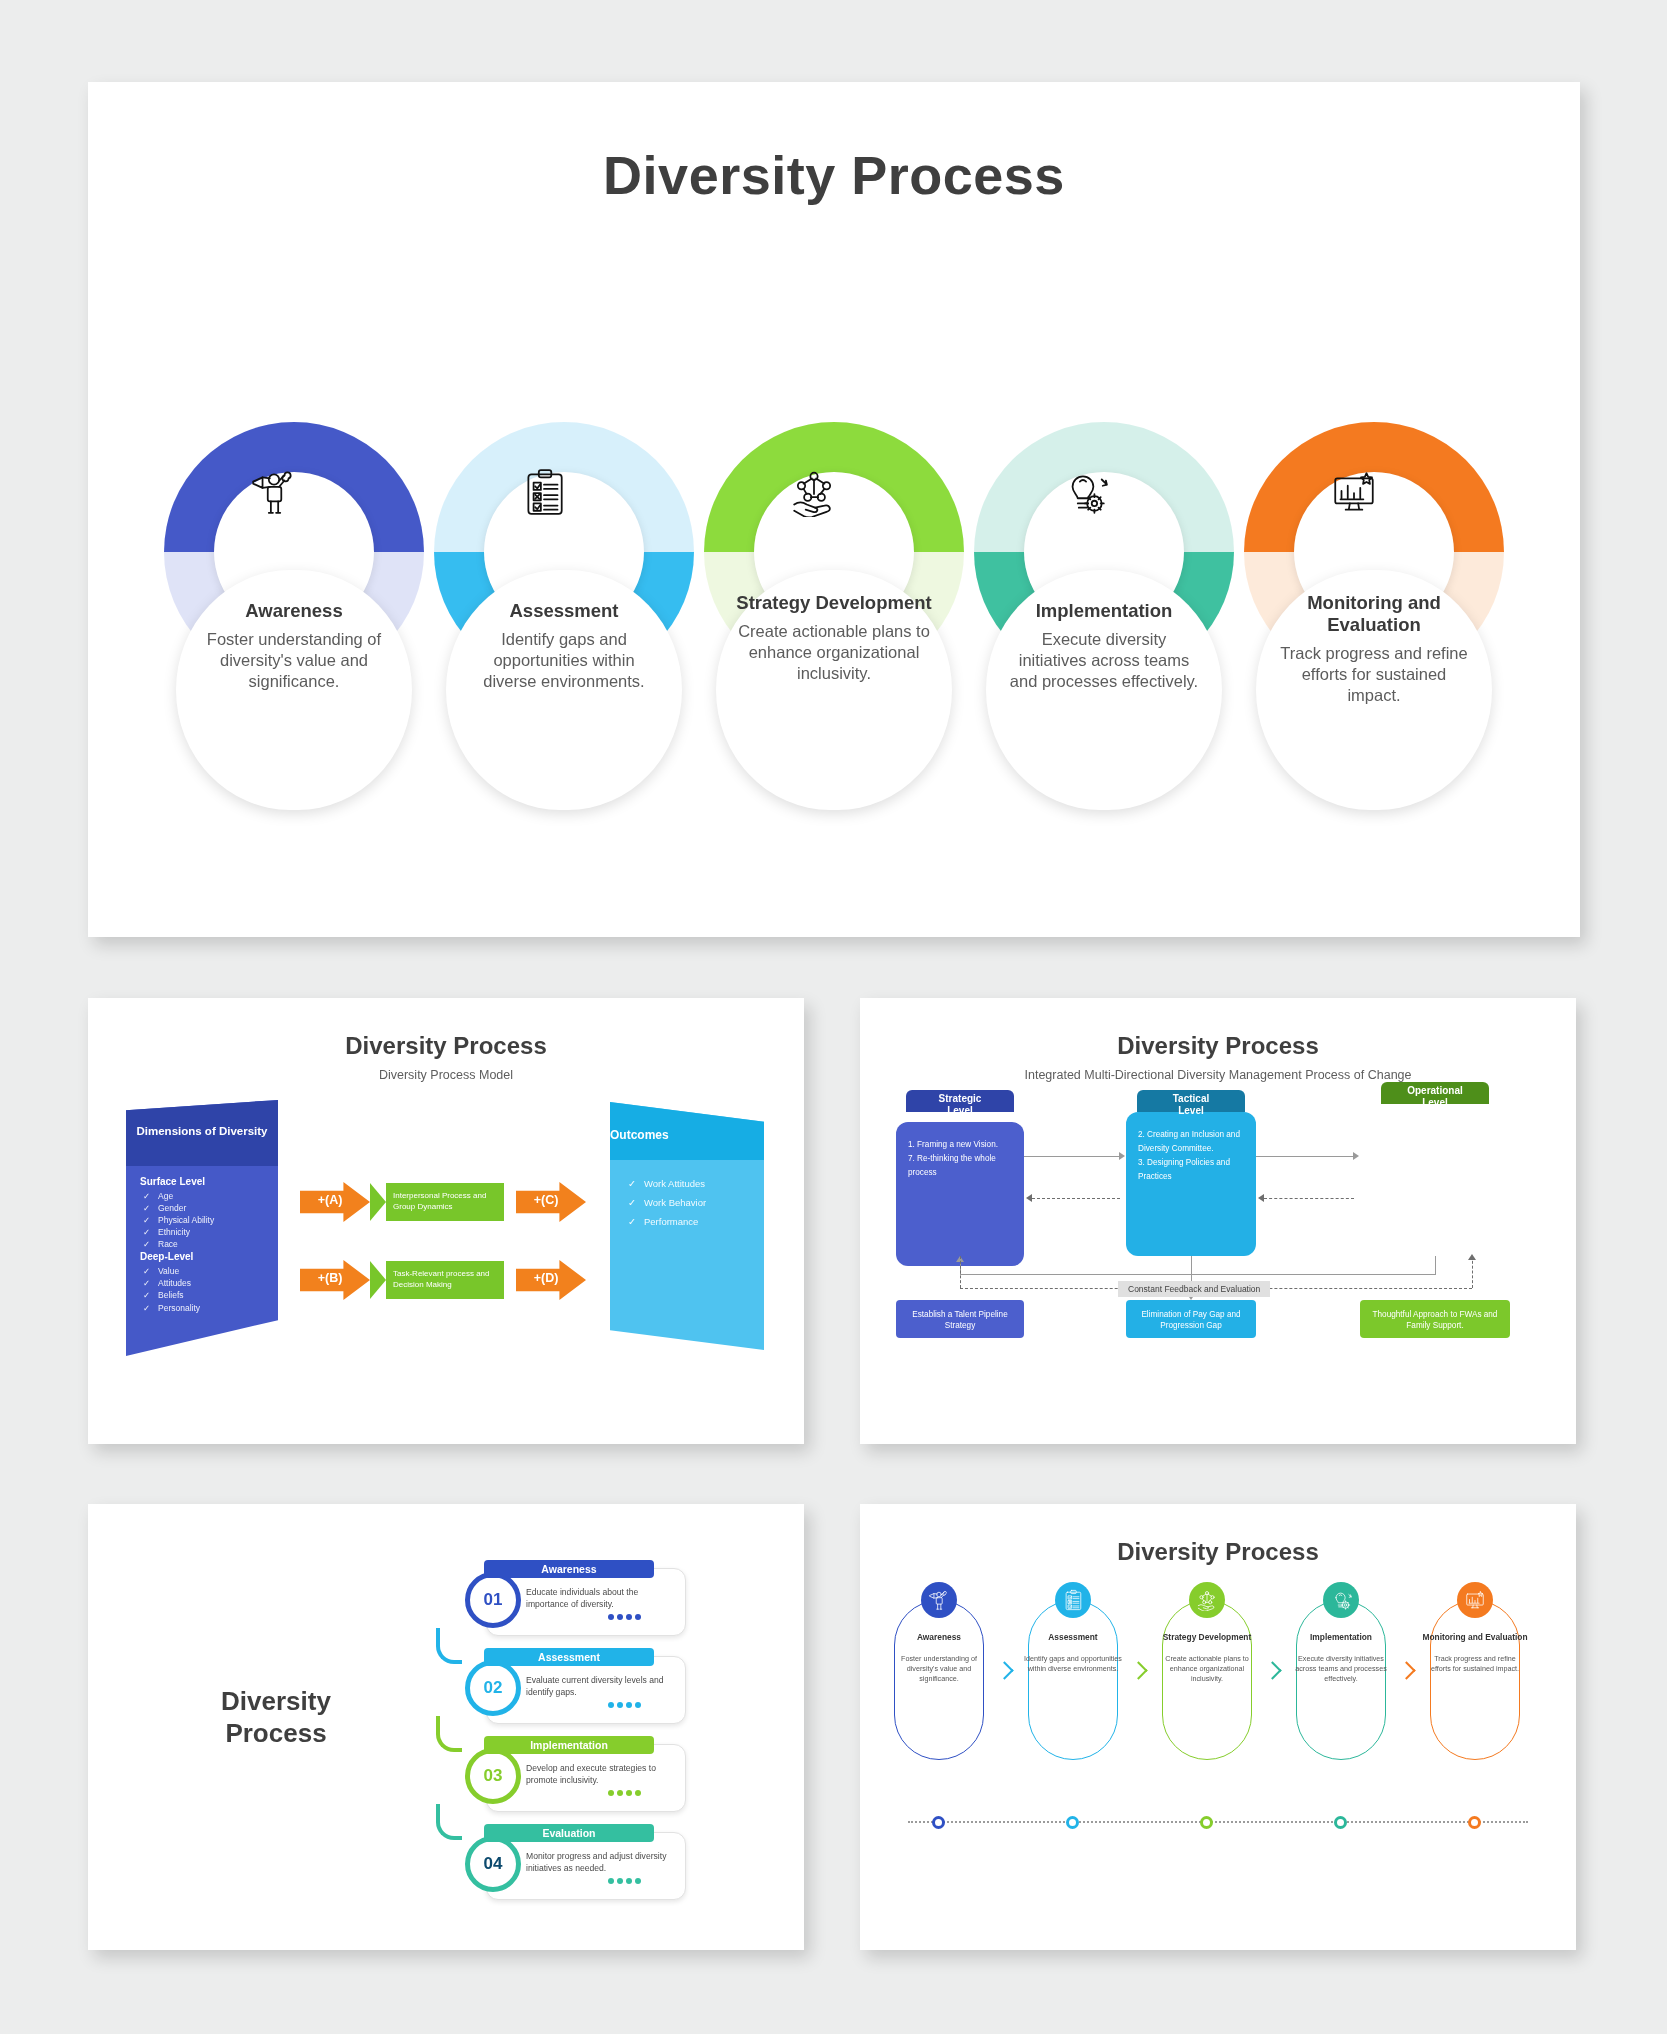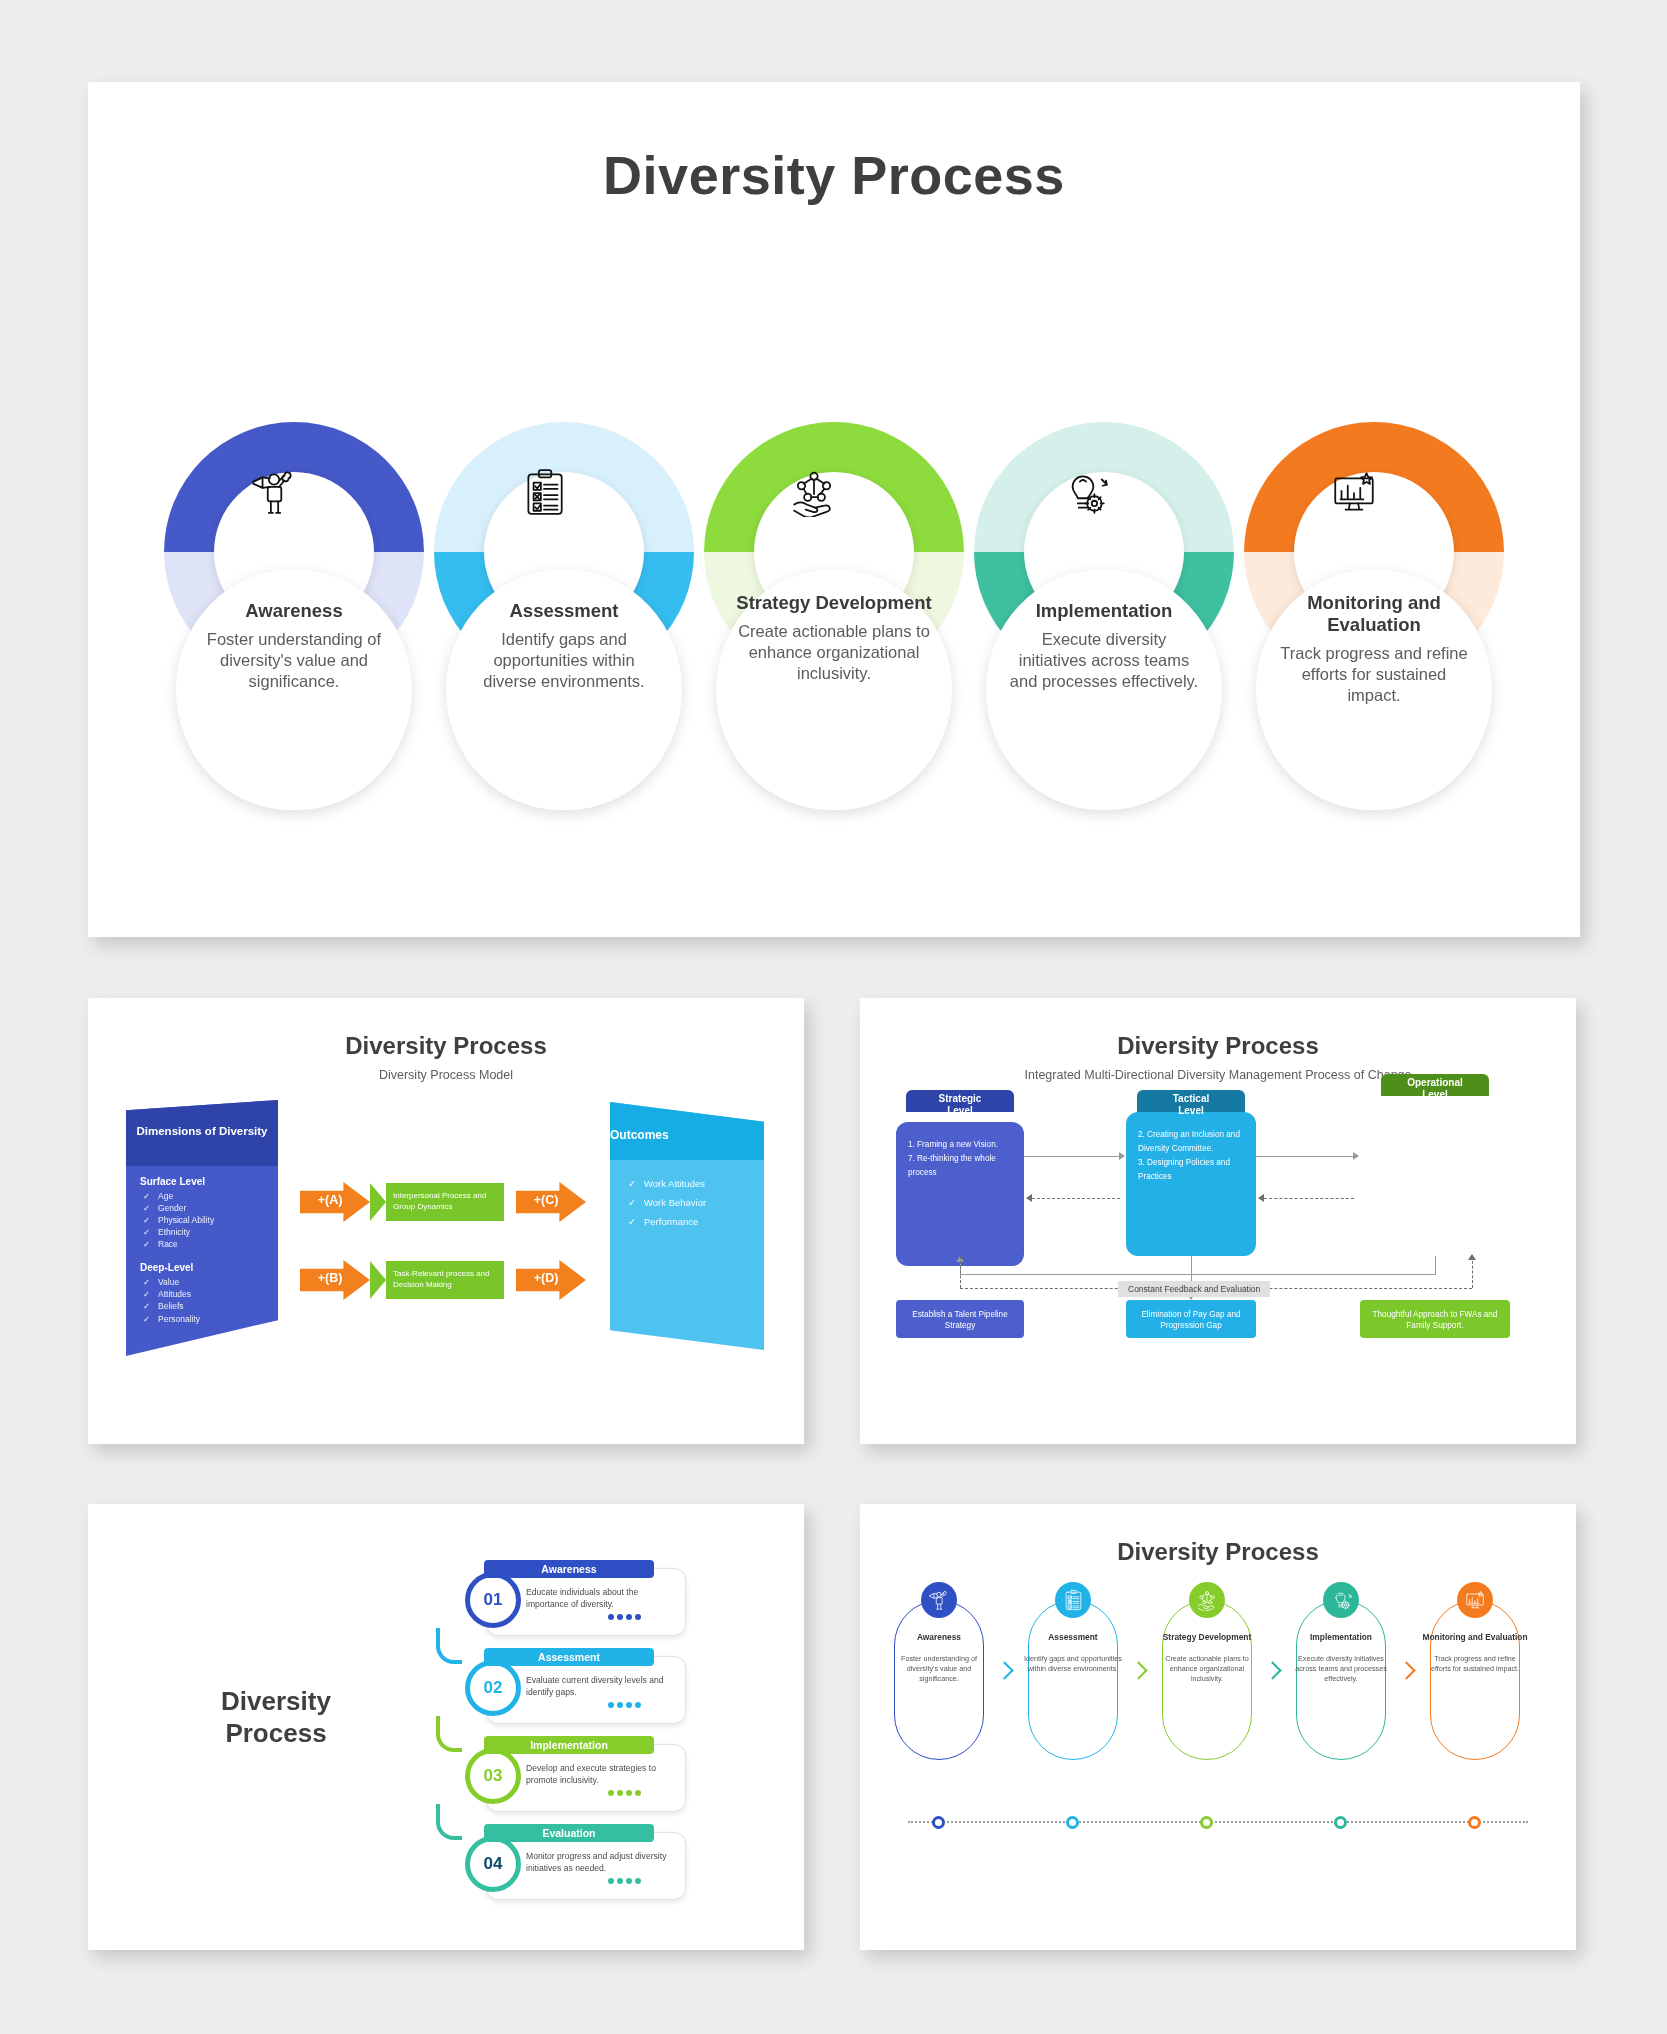--- a/index.html
+++ b/index.html
@@ -89,21 +89,21 @@
     position: absolute; left: 0; top: 0; width: 100%; height: 66px;
     background: #2f44a8;
     clip-path: polygon(0 6%, 100% 0, 100% 100%, 0 100%);
   }
   .trap-left-head span {
     display: block; text-align: center; font-size: 11.5px;
     font-weight: bold; line-height: 1.25; padding-top: 24px;
   }
   .dim-body { position: absolute; left: 14px; top: 76px; right: 8px; }
   .dim-h { font-size: 10px; font-weight: bold; margin-bottom: 3px; }
-  .dim-h.second { margin-top: 12px; }
+  .dim-h.second { margin-top: 1px; }
   .dim-li { font-size: 8.5px; line-height: 1.42; color: #eef0fb; padding-left: 3px; }
   .dim-li i { font-style: normal; display: inline-block; width: 15px; }
 
   .trap-right {
     position: absolute; left: 522px; top: 104px;
     width: 154px; height: 248px;
     background: #4fc3f0;
     clip-path: polygon(0 0, 100% 8%, 100% 100%, 0 92%);
     color: #fff;
   }
@@ -427,21 +427,21 @@
           <div>1. Framing a new Vision.</div>
           <div>7. Re-thinking the whole process</div>
         </div>
         <div class="foot-box" style="left:36px; top:302px; width:128px; height:38px; background:#4c5fcd;">Establish a Talent Pipeline Strategy</div>
         <div class="lvl-tab" style="left:277px; top:92px; background:#1579a3;">Tactical<br>Level</div>
         <div class="lvl-box" style="left:266px; top:114px; width:130px; height:144px; background:#23b0e6;">
           <div>2. Creating an Inclusion and Diversity Committee.</div>
           <div>3. Designing Policies and Practices</div>
         </div>
         <div class="foot-box" style="left:266px; top:302px; width:130px; height:38px; background:#23b0e6;">Elimination of Pay Gap and Progression Gap</div>
-        <div class="lvl-tab" style="left:521px; top:76px; background:#4e8f1a;">Operational<br>Level</div>
+        <div class="lvl-tab" style="left:521px; top:84px; background:#4e8f1a;">Operational<br>Level</div>
         <div class="foot-box" style="left:500px; top:302px; width:150px; height:38px; background:#7cc82b;">Thoughtful Approach to FWAs and Family Support.</div>
         <div class="ln h" style="left:164px; top:158px; width:96px;"></div>
            <div class="arrowhead-r" style="left:259px; top:154px;"></div>
            <div class="ln h" style="left:396px; top:158px; width:98px;"></div>
            <div class="arrowhead-r" style="left:493px; top:154px;"></div>
         <div class="dash-h" style="left:172px; top:200px; width:88px;"></div>
            <div class="arrowhead-l" style="left:166px; top:196px;"></div>
            <div class="dash-h" style="left:404px; top:200px; width:90px;"></div>
            <div class="arrowhead-l" style="left:398px; top:196px;"></div>
         <div class="ln h" style="left:100px; top:276px; width:476px;"></div>

